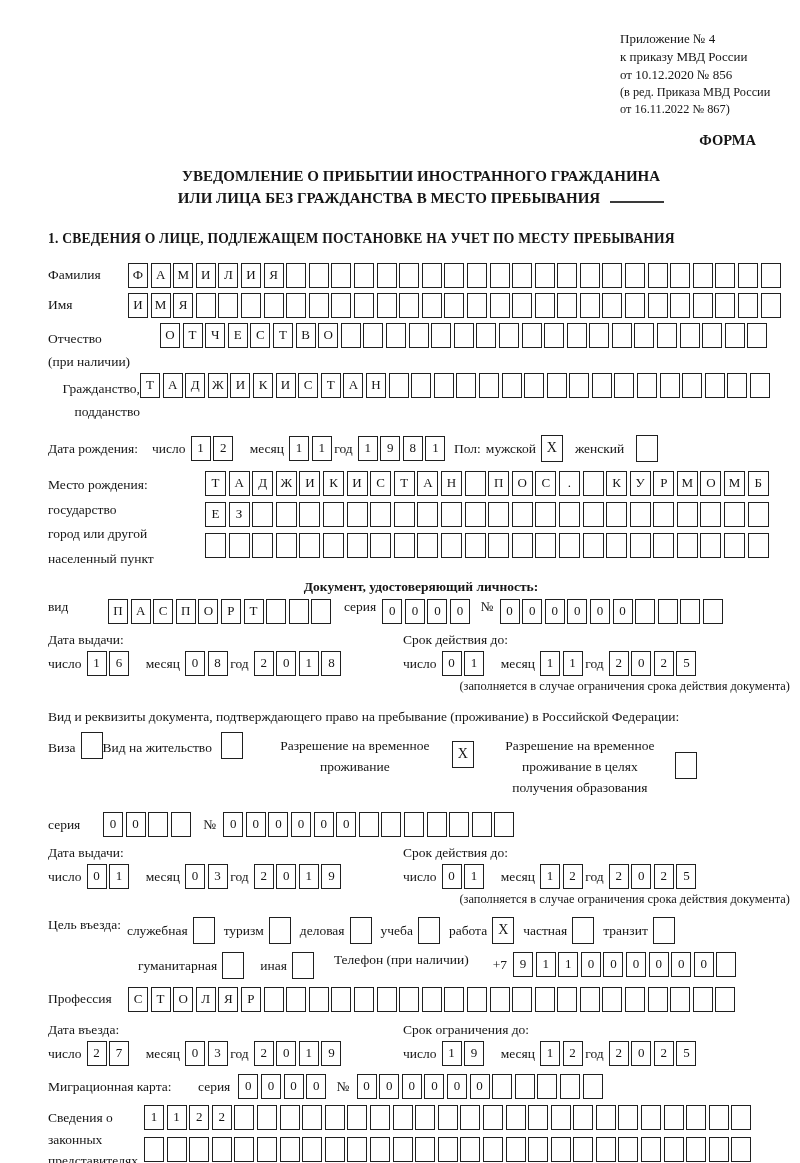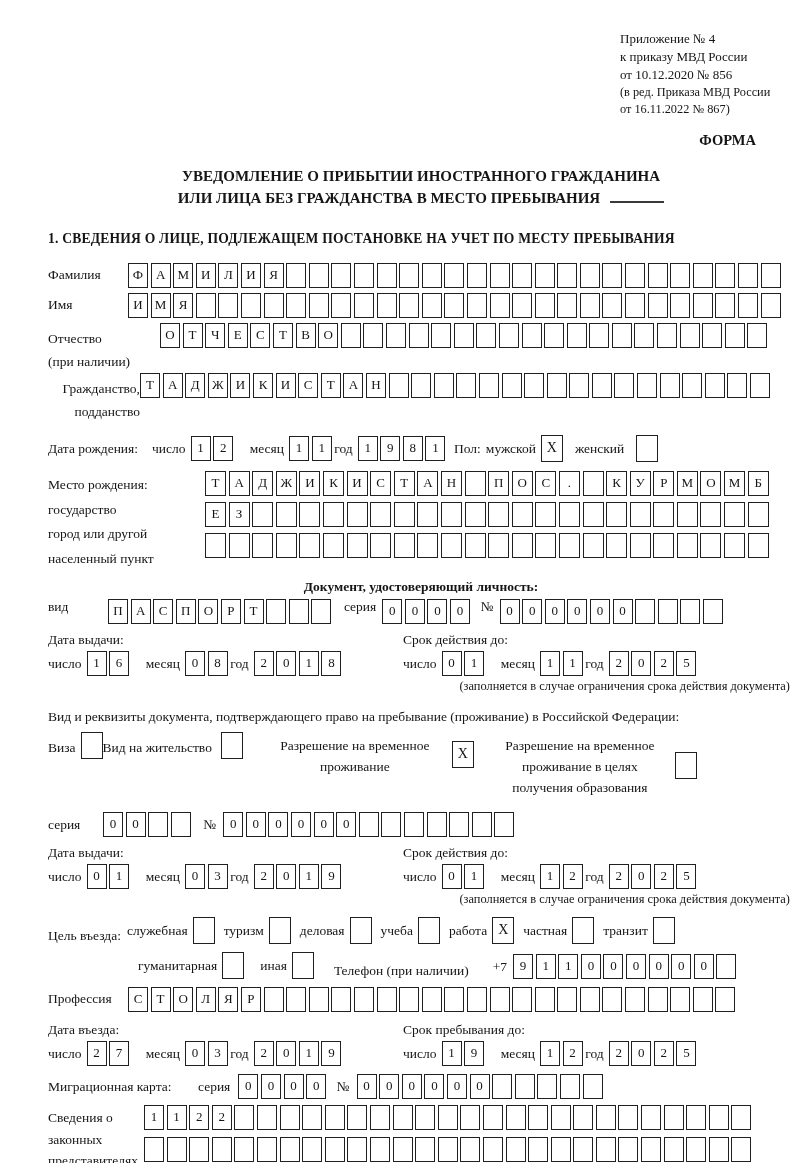--- a/index.html
+++ b/index.html
@@ -43,21 +43,21 @@
   .center-bold{text-align:center;font-weight:bold;margin-top:8px;}
 
   .intro{margin-top:10px;line-height:26px;}
 
   .res-options{display:flex;align-items:flex-start;margin-top:2px;}
   .res-opt{display:flex;align-items:center;}
   .res-opt-text{white-space:pre-line;line-height:21px;padding-top:3px;}
   .res-opt-text.ctr{text-align:center;}
   .res-opt .cb{margin-left:9px;}
 
-  .purpose-row{display:flex;align-items:flex-end;margin-top:10px;}
+  .purpose-row{display:flex;align-items:flex-start;margin-top:10px;}
   .purpose-row .p-item{display:flex;align-items:center;margin-right:9px;}
   .purpose-row .p-item .cb{margin-left:5px;}
   .inline-cells{display:flex;align-items:center;}
 
   .mc-row{display:flex;align-items:center;margin-top:8px;}
 
   .rep-block{display:flex;margin-top:6px;}
   .rep-labels{flex:none;width:96px;line-height:21.5px;white-space:pre-line;padding-top:2px;}
   .rep-rows .cells{margin-bottom:7px;}
 </style>
@@ -633,21 +633,21 @@
         <span class="dlabel">год</span>
         <span class="cells">
             <span class="cell">2</span>
             <span class="cell">0</span>
             <span class="cell">1</span>
             <span class="cell">9</span>
           </span>
       </div>
     </div>
     <div class="dp-col-r">
-      <div class="dp-caption">Срок пребывания до:</div>
+      <div class="dp-caption">Срок ограничения до:</div>
       <div class="dgroup">
         <span class="dlabel">число</span>
         <span class="cells">
             <span class="cell">1</span>
             <span class="cell">9</span>
           </span>
           <span class="gap"></span>
         <span class="dlabel">месяц</span>
         <span class="cells">
             <span class="cell">1</span>

